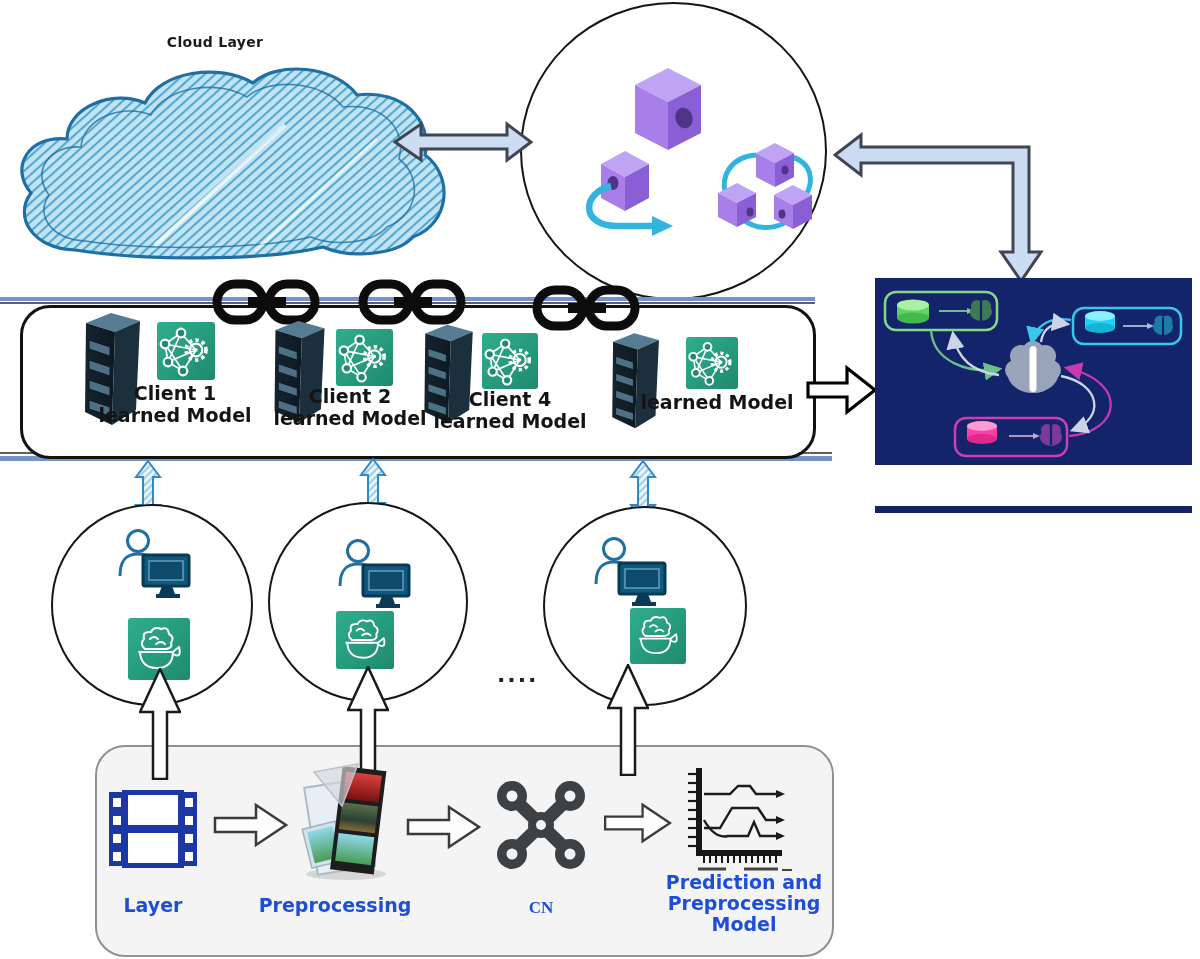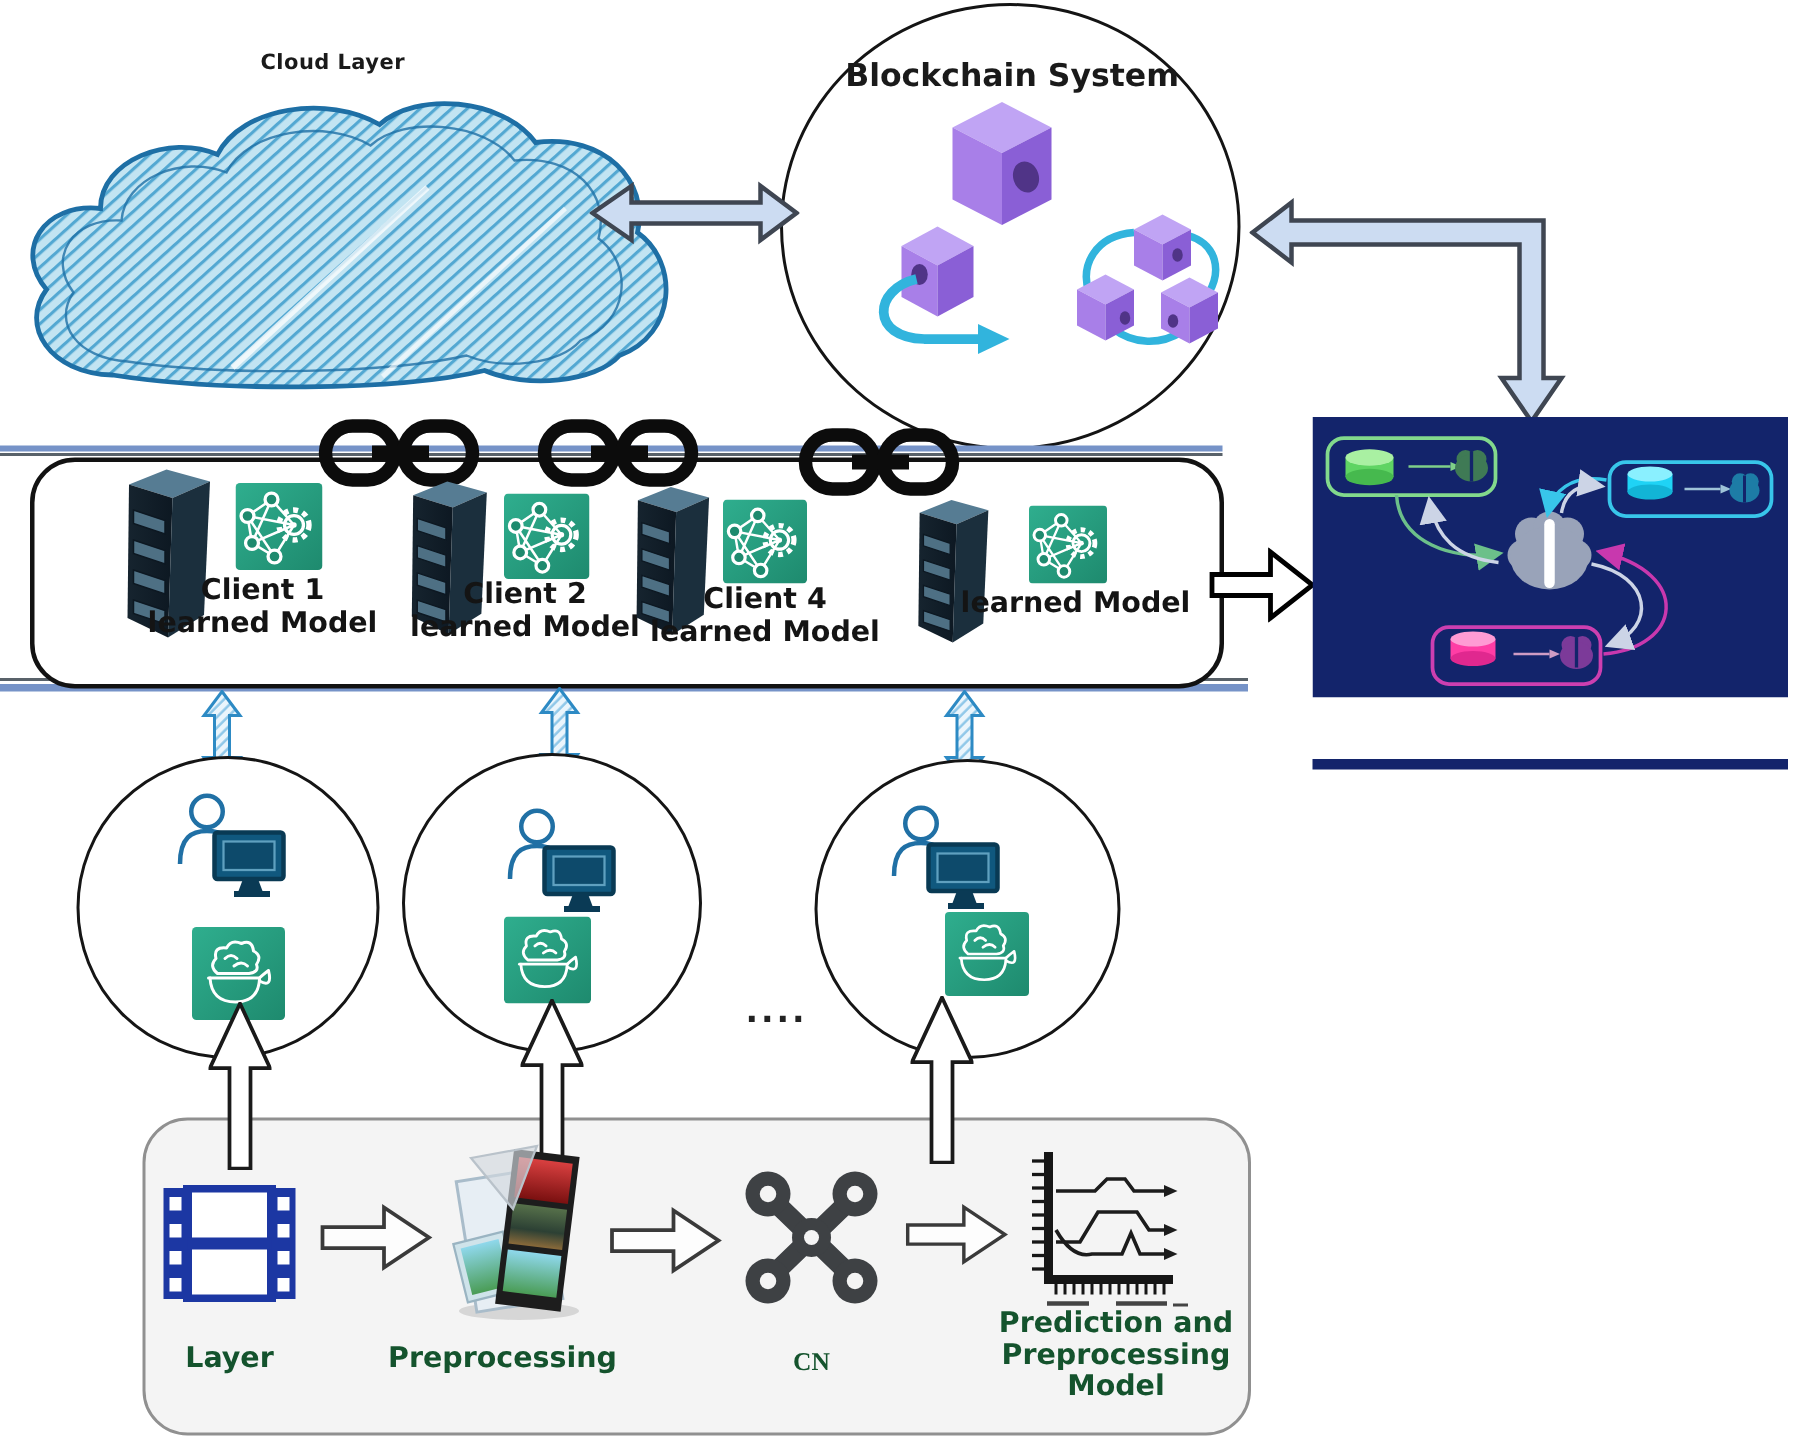--- a/index.html
+++ b/index.html
@@ -1,20 +1,20 @@
 <!DOCTYPE html>
 <html><head>
 <meta charset="utf-8">
 <style>
   html,body{margin:0;padding:0;background:#fff;}
   #canvas{position:relative;width:1200px;height:959px;background:#ffffff;overflow:hidden;
           font-family:"DejaVu Sans","Liberation Sans",sans-serif;}
   .abs{position:absolute;}
   .lbl{font-weight:bold;color:#1a1a1a;}
-  .center{text-align:right;}
+  .center{text-align:center;}
   
   .cloud-label{left:160px;top:34px;width:110px;font-size:14px;letter-spacing:.3px;}
   
   .bc-circle{left:520px;top:2px;width:303px;height:294px;border:2.5px solid #141414;border-radius:50%;background:#fff;}
   .bc-title{left:556px;top:38px;width:230px;font-size:21px;}
   
   .global-box-wrap{left:875px;top:278px;width:317px;height:187px;}
   .global-strip{left:875px;top:506px;width:317px;height:7px;background:#13246b;}
   .global-label{left:915px;top:468px;width:240px;font-size:27px;color:#111;}
   
@@ -22,21 +22,21 @@
   .line-dark{background:#3c4650;opacity:.85;}
   .client-box{left:20px;top:305px;width:790px;height:148px;border:3px solid #121212;border-radius:30px;background:#fff;}
   .client-label{font-size:19px;line-height:21.5px;color:#141414;font-weight:bold;text-align:center;}
   .sup-dots{font-size:15px;vertical-align:9px;letter-spacing:1px;margin-left:1px;}
   
   .local-circle{border:2.5px solid #151515;border-radius:50%;background:#fff;}
   .local-label{left:755px;top:601px;width:170px;font-size:26px;color:#111;}
   .dots-mid{left:497px;top:662px;width:50px;font-size:22px;letter-spacing:2px;color:#222;font-weight:bold;}
   
   .pipe-box{left:95px;top:745px;width:735px;height:208px;background:#f4f4f4;border:2px solid #909090;border-radius:30px;}
-  .pipe-label{font-size:19px;color:#14532d;font-weight:bold;text-align:center;}
+  .pipe-label{font-size:19px;color:#1d4ed8;font-weight:bold;text-align:center;}
   .cn-label{font-family:Liberation Serif, serif;font-size:17px;}
   .pred-label{font-size:19px;line-height:21px;}
 </style>
 </head>
 <body>
 
 <div id="canvas">
 
   <div class="abs lbl cloud-label center">Cloud Layer</div>
   <svg class="abs" style="left:5px;top:55px" width="445" height="205" viewBox="0 0 445 205">
@@ -46,21 +46,20 @@
         <line x1="1" y1="0" x2="1" y2="7" stroke="#53a8d2" stroke-width="2.2"></line>
       </pattern>
     </defs>
     <path d="M 70,195 C 28,194 8,162 26,138 C 4,112 24,80 62,84 C 62,52 108,34 140,48 C 156,16 214,8 248,28 C 272,6 330,10 352,40 C 398,34 428,66 420,100 C 448,120 446,168 408,182 C 392,200 346,204 318,192 C 260,206 140,206 70,195 Z" fill="url(#cloudHatch)" stroke="#1e6fa5" stroke-width="3.2"></path>
     <path d="M 80,186 C 46,184 30,160 44,140 C 26,116 44,90 76,92 C 78,64 116,48 146,60 C 160,32 212,24 242,42 C 264,22 318,26 338,52 C 378,48 402,74 394,104 C 418,122 414,160 382,172 C 368,188 330,192 306,182 C 254,194 146,196 80,186 Z" fill="none" stroke="#1e6fa5" stroke-width="1.6" opacity=".8"></path>
     <line x1="150" y1="190" x2="280" y2="70" stroke="#ffffff" stroke-width="4" opacity=".75"></line>
     <line x1="250" y1="196" x2="372" y2="84" stroke="#ffffff" stroke-width="3" opacity=".65"></line>
   </svg>
 
   <div class="abs bc-circle"></div>
-  <div class="abs lbl bc-title center">Blockchain System</div>
   <svg class="abs" style="left:560px;top:55px" width="260" height="230" viewBox="0 0 260 230">
 
     <g>
       <polygon points="108,13 141,30 108,47 75,30" fill="#c0a4f4"></polygon>
       <polygon points="75,30 108,47 108,95 75,78" fill="#a87fe8"></polygon>
       <polygon points="141,30 108,47 108,95 141,78" fill="#8a5fd6"></polygon>
       <ellipse cx="124" cy="63" rx="8.5" ry="10.5" transform="rotate(-18 124 63)" fill="#503487"></ellipse>
     </g>
 
     <g>

